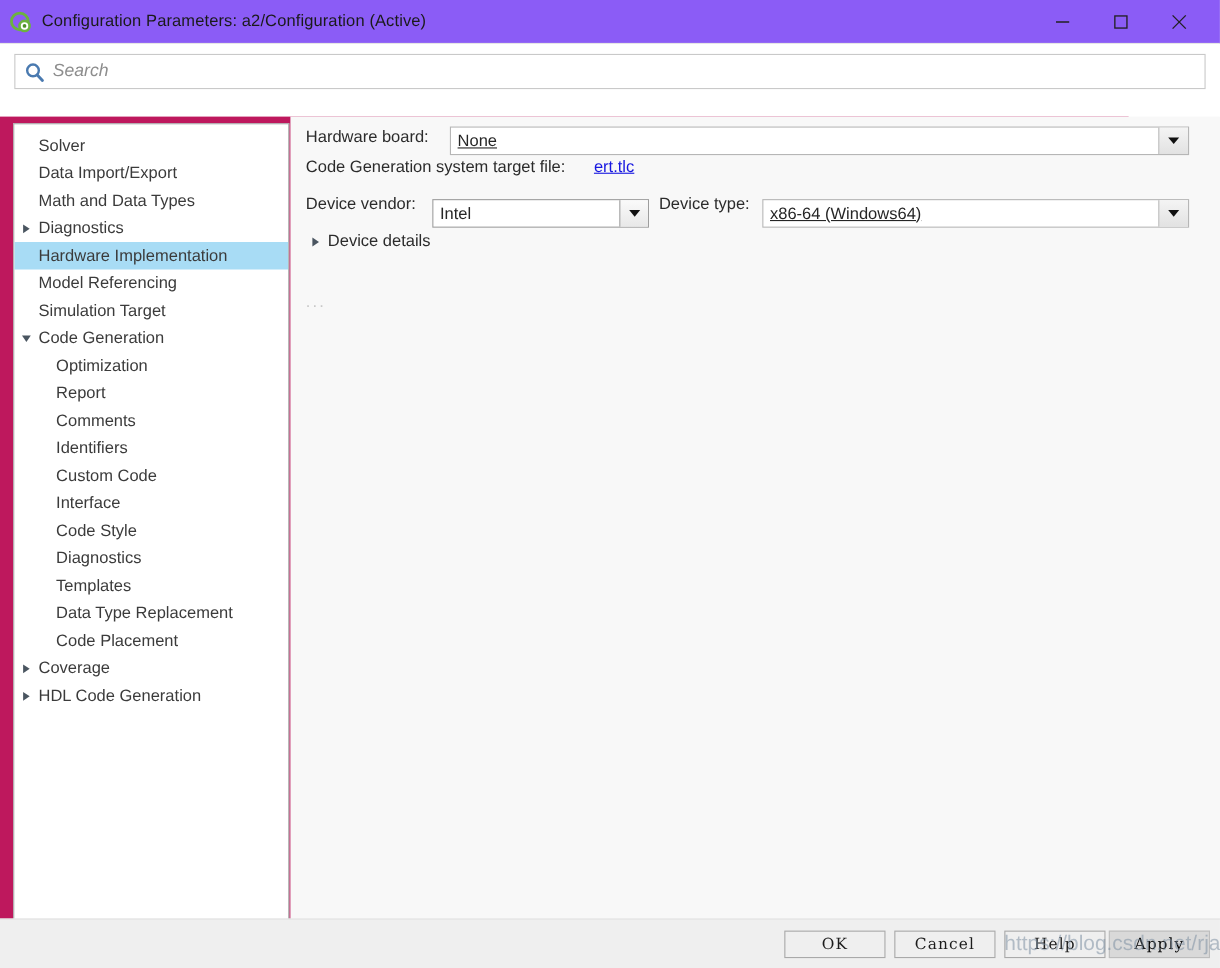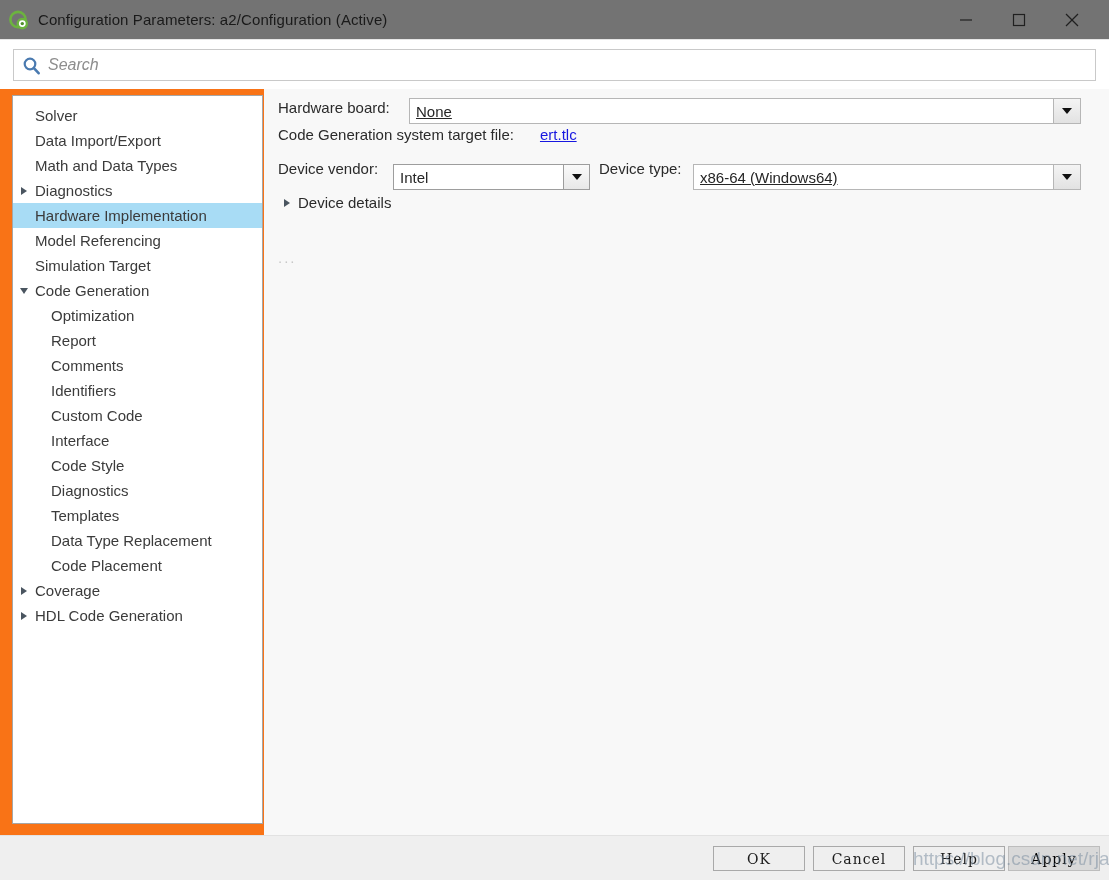--- a/index.html
+++ b/index.html
@@ -8,21 +8,21 @@
     width: 1109px; height: 880px;
     overflow: hidden;
     background: #ffffff;
     font-family: "Liberation Sans", sans-serif;
   }
 
   
   #titlebar {
     position: absolute; left: 0; top: 0;
     width: 1109px; height: 40px;
-    background: #737373;
+    background: #8b5cf6;
     display: flex; align-items: center;
     border-bottom: 1px solid #e6e6e6;
   }
   #app-icon {
     width: 20px; height: 20px;
     margin-left: 9px; margin-right: 9px;
     position: relative; flex: none;
   }
   #title-text {
     font-size: 15px; color: #1a1a1a;
@@ -56,23 +56,23 @@
     display: flex; align-items: center; justify-content: center;
   }
   #search-placeholder {
     font-size: 16px; font-style: italic;
     color: #8d8d8d;
     font-family: "Liberation Sans", sans-serif;
   }
 
   
   #content-area {
-    position: absolute; left: 0; top: 89px;
+    position: absolute; left: 0; top: 106px;
     width: 1026px; height: 746px;
-    background: #f97316;
+    background: #be185d;
   }
   #tree-panel {
     position: absolute; left: 12px; top: 6px;
     width: 251px; height: 729px;
     background: #ffffff;
     border: 1px solid #a6a6a6;
     overflow: hidden;
     padding-top: 7px;
   }
   .tree-item {

